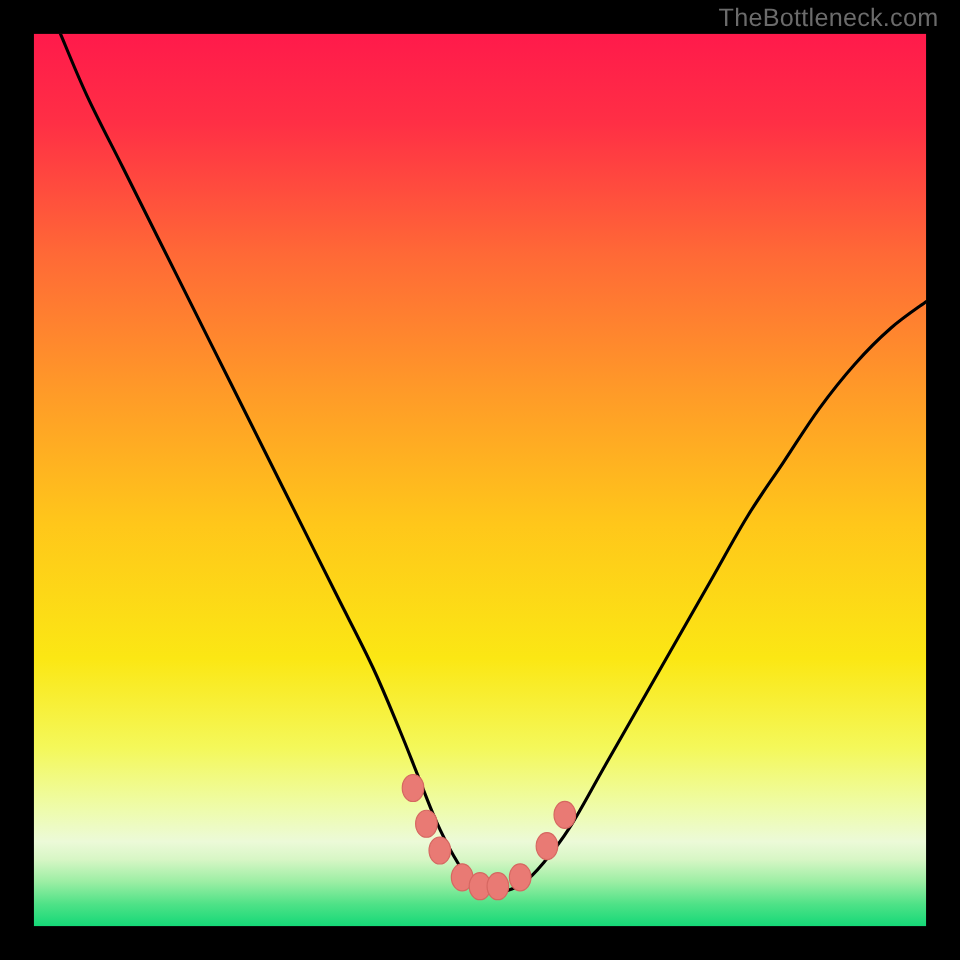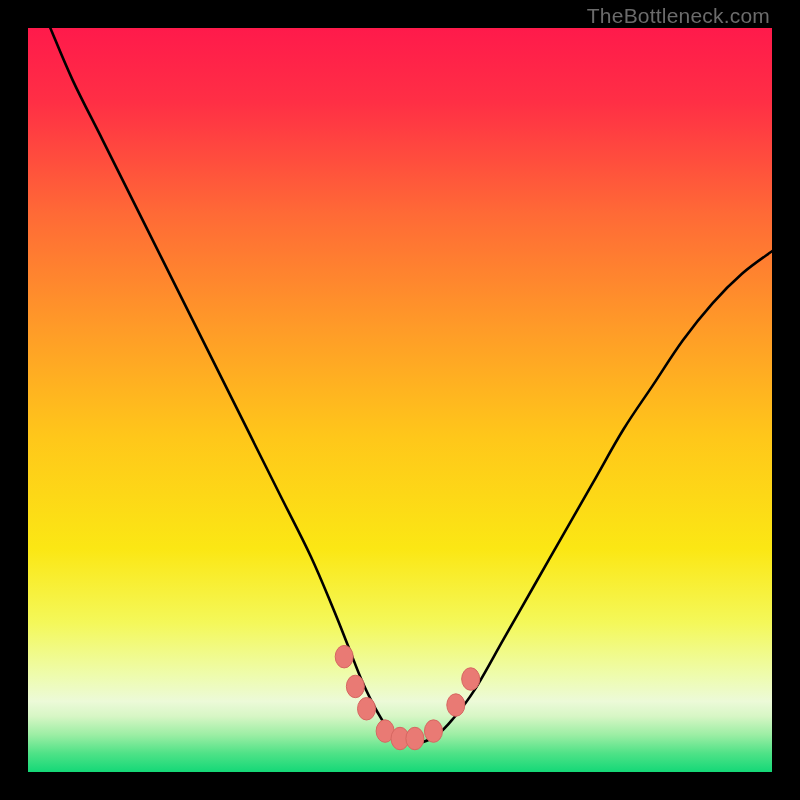--- a/index.html
+++ b/index.html
@@ -37,21 +37,21 @@
   .curve-svg {
     position: absolute;
     left: 0;
     top: 0;
     width: 100%;
     height: 100%;
   }
   .watermark {
     position: absolute;
     top: 4px;
-    right: 30px;
+    right: 18px;
     color: #6b6b6b;
     font-size: 21px;
     font-weight: 500;
     letter-spacing: 0.2px;
   }
 </style>
 </head>
 <body>
 
 <div class="frame">

